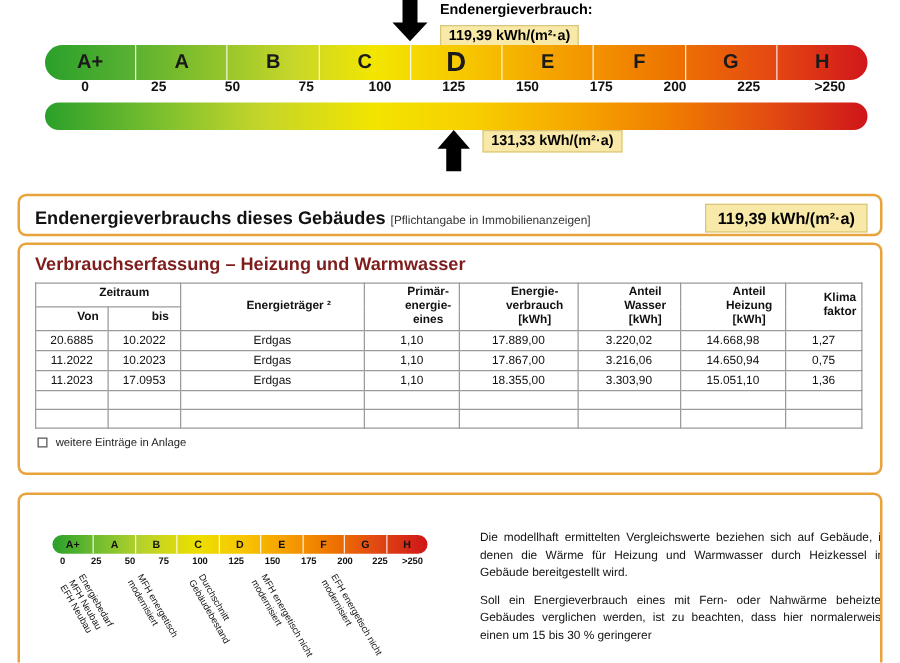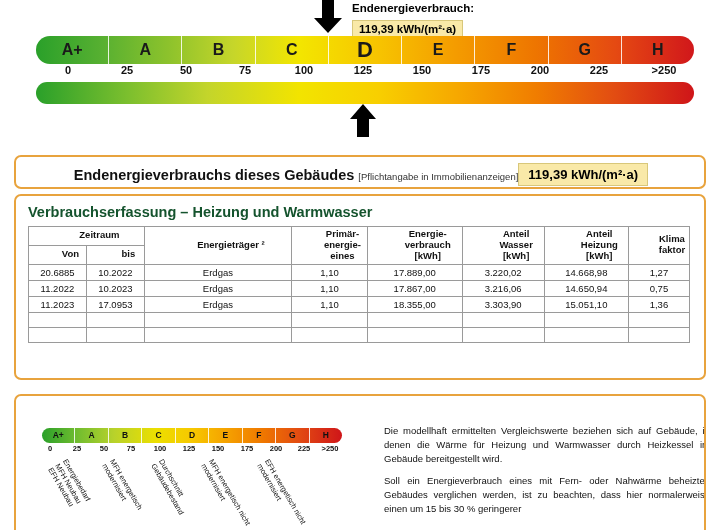--- a/index.html
+++ b/index.html
@@ -74,37 +74,37 @@
       #2aa02a 0%, #7cbf2e 14%, #c3d52b 26%, #f2e400 40%,
       #f8cf00 52%, #f6a800 64%, #f07d00 76%, #e24c12 88%, #cf1519 100%);
   }
 
   
   .panel {
     position: absolute; left: 14px; width: 692px;
     border: 2px solid #e8a33d; border-radius: 7px; background: #fff;
   }
   .panel-hdr-row {
-    display: flex; align-items: center; justify-content: center;
+    display: flex; align-items: center; justify-content: space-between;
     padding: 6px 10px 6px 12px;
   }
   .panel-title {
     font-size: 14.5px; font-weight: bold; color: #111;
   }
   .panel-title .sub {
     font-size: 9.5px; font-weight: normal; color: #333;
   }
   .pill-value {
     background: #f9e9a8; border: 1px solid #d8c77a;
     padding: 3px 9px; font-size: 13px; font-weight: bold;
   }
 
   
   .sec-title {
-    font-size: 14.5px; font-weight: bold; color: #14532d;
+    font-size: 14.5px; font-weight: bold; color: #7f1d1d;
     padding: 8px 0 6px 12px;
   }
   table.vtab {
     border-collapse: collapse; margin: 0 10px 4px 12px;
     width: 662px; font-size: 9.5px; color: #111;
   }
   table.vtab th, table.vtab td {
     border: 1px solid #9a9a9a; text-align: center; padding: 2px 2px;
   }
   table.vtab th { font-weight: bold; line-height: 1.15; padding-left: 28px; }
@@ -188,20 +188,21 @@
       <span style="left:563px">225</span>
       <span style="left:628px">&gt;250</span>
     </div>
 
     <div class="gradient-bottom"></div>
 
     <svg class="arrow-up" viewBox="0 0 28 34">
       <polygon points="14,0 27,15 20,15 20,33 8,33 8,15 1,15" fill="#000"></polygon>
     </svg>
 
+    <div class="val-prim-box">131,33 kWh/(m²·a)</div>
   </div>
 
   <div class="panel" style="top:155px; height:34px;">
     <div class="panel-hdr-row">
       <div class="panel-title">
         <span>Endenergieverbrauchs dieses Gebäudes</span>
         <span class="sub">[Pflichtangabe in Immobilienanzeigen]</span>
       </div>
       <div class="pill-value">119,39 kWh/(m²·a)</div>
     </div>
@@ -282,20 +283,24 @@
           <td class="left"></td>
           <td></td>
           <td></td>
           <td></td>
           <td></td>
           <td></td>
         </tr>
       </tbody>
     </table>
 
+    <div class="chk-note">
+      <span class="chkbox"></span>
+      <span>weitere Einträge in Anlage</span>
+    </div>
   </div>
 
   <div class="panel" style="top:394px; height:146px; overflow:hidden;">
 
     <div class="mini-wrap">
       <div class="mini-bar">
         <div class="s">A+</div>
         <div class="s">A</div>
         <div class="s">B</div>
         <div class="s">C</div>

